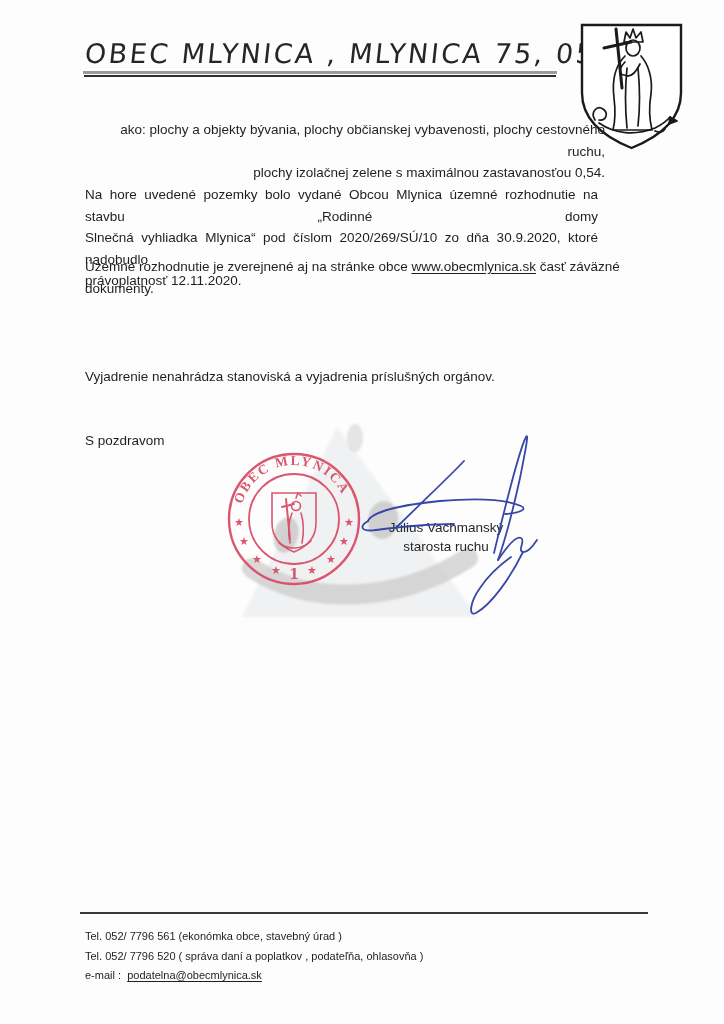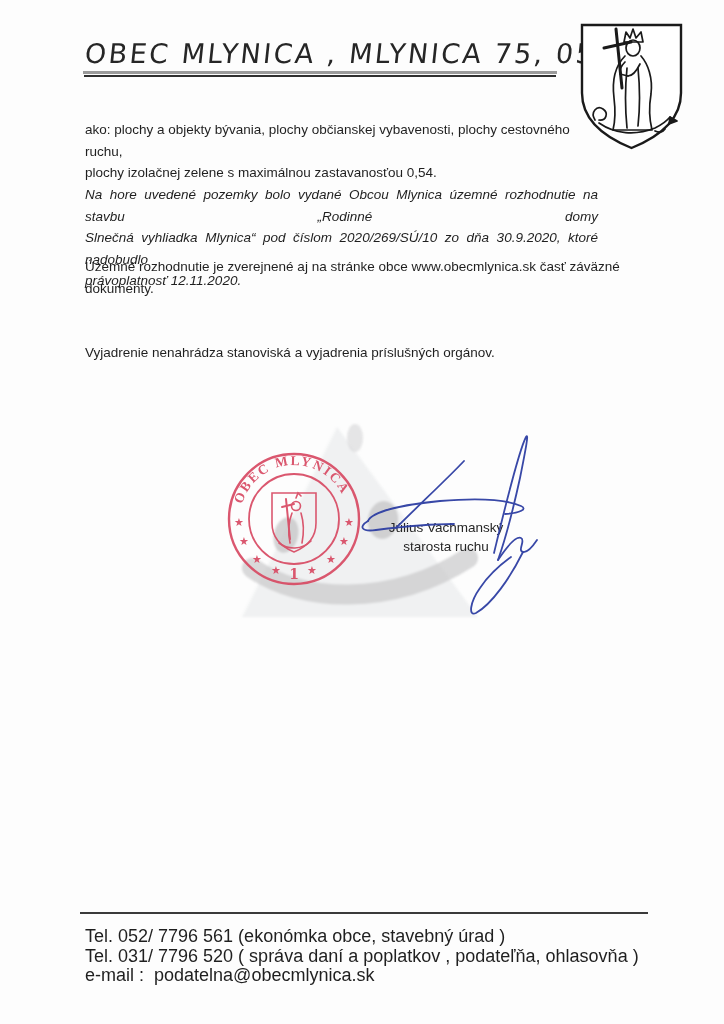--- a/index.html
+++ b/index.html
@@ -17,31 +17,31 @@
     font-size:27px;font-weight:500;letter-spacing:2.5px;color:#262626;
     transform:skewX(-6deg);white-space:nowrap;
   }
   .rule-gray{position:absolute;left:83px;top:71px;width:474px;height:2.5px;background:#9b9b9b;}
   .rule-dark{position:absolute;left:84px;top:75px;width:472px;height:2px;background:#2f2f2f;}
 
   .coa{position:absolute;left:575px;top:18px;}
 
   
   .para{position:absolute;left:85px;font-size:13.5px;line-height:21.5px;color:#1f1f1f;}
-  .w1{width:520px;} .w2{width:513px;font-style:italic;} 
+  .w1{width:520px;text-align:right;} .w2{width:513px;} 
   .just{text-align:justify;text-align-last:justify;}
-  .linklike{text-underline-offset:2px;}
+  .linklike{text-decoration:underline;text-underline-offset:2px;}
 
   
   .sig-block{position:absolute;left:372px;top:518px;width:148px;text-align:center;
     font-size:13.5px;line-height:19px;color:#262626;}
 
   
   .footer-rule{position:absolute;left:80px;top:912px;width:568px;height:2px;background:#3a3a3a;}
-  .footer{position:absolute;left:85px;top:927px;font-size:18px;line-height:19.5px;color:#1f1f1f;}
+  .footer{position:absolute;left:85px;top:927px;font-size:11px;line-height:19.5px;color:#1f1f1f;}
   .stamp-wrap{position:absolute;left:226px;top:451px;width:136px;height:136px;opacity:.92;}
   .stamp-ring-text{font-family:"Liberation Serif",serif;font-size:13.5px;font-weight:bold;letter-spacing:2px;}
   .stamp-one{font-family:"DejaVu Serif",serif;font-size:14px;font-weight:bold;}
   .star{font-size:11px;}
 </style>
 </head>
 <body>
 
 <div class="page">
 
@@ -90,22 +90,23 @@
   <div class="para w2" style="top:184px">
     <div class="just">Na hore uvedené pozemky bolo vydané Obcou Mlynica územné rozhodnutie na stavbu „Rodinné domy</div>
     <div class="just">Slnečná vyhliadka Mlynica“   pod číslom 2020/269/SÚ/10 zo dňa 30.9.2020, ktoré nadobudlo</div>
     <div>právoplatnosť 12.11.2020.</div>
   </div>
 
   <div class="para" style="top:256px;width:600px">
     <span>Územné rozhodnutie je zverejnené aj na stránke obce </span><span class="linklike">www.obecmlynica.sk</span><span> časť záväzné dokumenty.</span>
   </div>
 
-  <div class="para" style="top:342px;width:520px">Vyjadrenie nenahrádza stanoviská a vyjadrenia príslušných orgánov.</div>
+  <div class="para" style="top:366px;width:520px">Vyjadrenie nenahrádza stanoviská a vyjadrenia príslušných orgánov.</div>
 
+  <div class="para" style="top:430px;width:300px">S pozdravom</div>
 
   <div class="stamp-wrap">
     <svg width="136" height="136" viewBox="0 0 136 136" aria-hidden="true">
       <defs>
         <path id="ringArc" d="M 15.2 56.8 A 54 54 0 0 1 118.1 47.8" fill="none"></path>
       </defs>
       <g stroke="#d84a63" fill="none">
         <circle cx="68" cy="68" r="65" stroke-width="2.4"></circle>
         <circle cx="68" cy="68" r="45" stroke-width="1.8"></circle>
       </g>
@@ -150,19 +151,19 @@
       <path d="M 368 521 C 358 527 362 532 376 530 C 400 527 432 524 454 524"></path>
       <path d="M 494 553 C 502 520 518 452 526 437 C 529 432 526 448 520 478 C 513 510 504 543 498 560"></path>
       <path d="M 498 560 C 506 548 516 536 521 538 C 526 540 517 551 523 552 C 528 553 533 546 537 540"></path>
       <path d="M 523 552 C 510 578 492 604 476 613 C 468 617 470 602 480 588 C 488 576 500 565 511 557"></path>
     </g>
   </svg>
 
   <div class="footer-rule"></div>
   <div class="footer">
     <div>Tel. 052/ 7796 561 (ekonómka obce, stavebný úrad )</div>
-    <div>Tel. 031/ 7796 520 ( správa daní a poplatkov , podateľňa, ohlasovňa )</div>
+    <div>Tel. 052/ 7796 520 ( správa daní a poplatkov , podateľňa, ohlasovňa )</div>
     <div>
       <span>e-mail :</span>&nbsp;&nbsp;<span class="linklike">podatelna@obecmlynica.sk</span>
     </div>
   </div>
 
 </div>
 
 </body></html>

